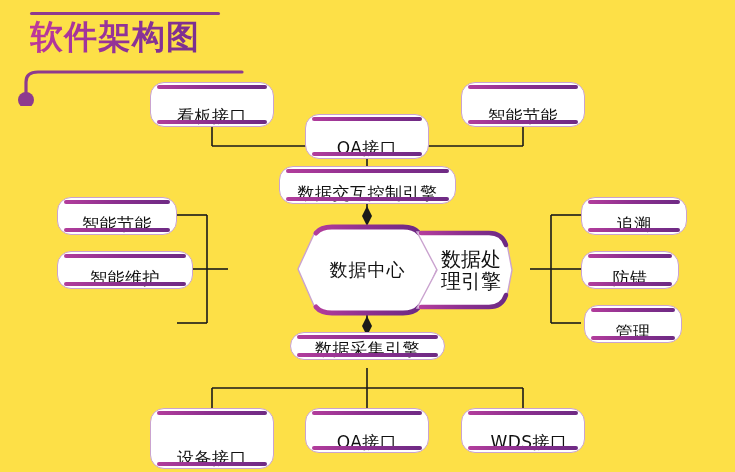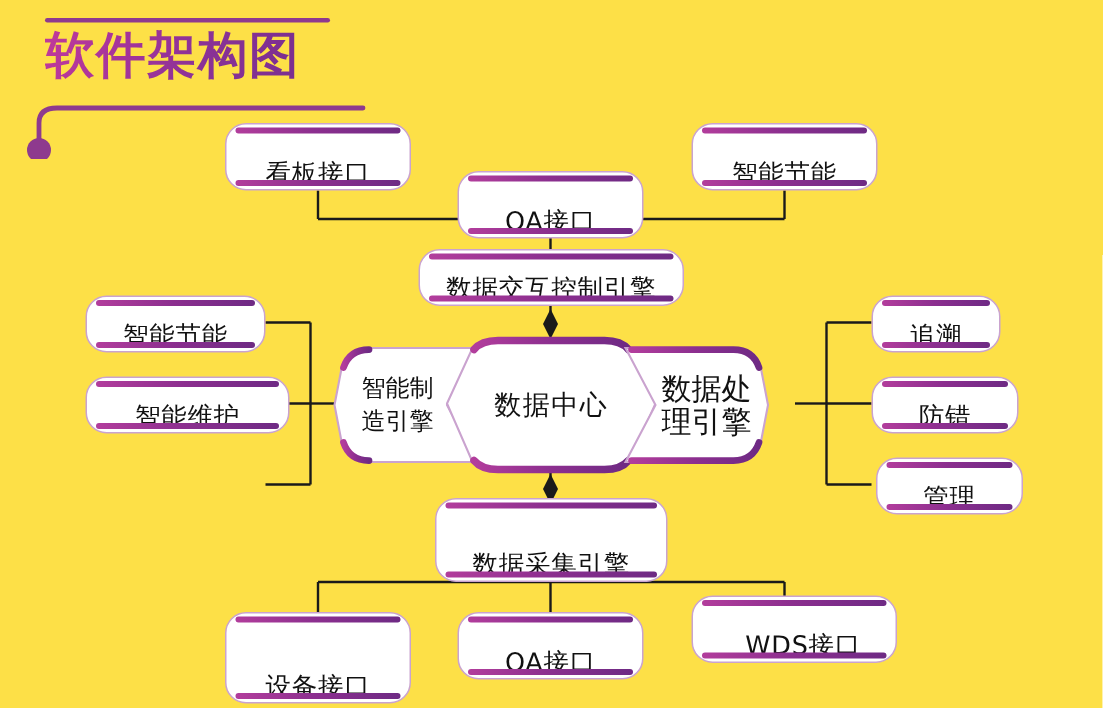--- a/index.html
+++ b/index.html
@@ -154,50 +154,30 @@
     <span>数据交互控制引擎</span>
   </div>
 
   <div class="node" style="left:57px;top:197px;width:120px;height:38px;">
     <span>智能节能</span>
   </div>
   <div class="node" style="left:57px;top:251px;width:136px;height:38px;">
     <span>智能维护</span>
   </div>
 
-  <div class="node" style="left:581px;top:197px;width:86px;height:38px;">
+  <div class="node" style="left:581px;top:197px;width:106px;height:38px;">
     <span>追溯</span>
   </div>
   <div class="node" style="left:581px;top:251px;width:98px;height:38px;">
     <span>防错</span>
   </div>
   <div class="node" style="left:584px;top:305px;width:98px;height:38px;">
     <span>管理</span>
   </div>
 
-  <div class="hexnode" style="left:222px;top:228px;width:100px;height:84px;">
-    <svg class="hexsvg" width="100" height="84" viewBox="0 0 100 84">
-      <path d="M24 4 Q10 4 6 16 L1 42 L6 68 Q10 80 24 80 L96 80 L76 42 L96 4 Z" fill="#ffffff" stroke="#caa3cf" stroke-width="1.4"></path>
-      <defs>
-        <linearGradient id="gl" x1="0" y1="0" x2="1" y2="0">
-          <stop offset="0" stop-color="#b23d9c"></stop>
-          <stop offset="0.5" stop-color="#8c2f8f"></stop>
-          <stop offset="1" stop-color="#6e2a84"></stop>
-        </linearGradient>
-      </defs>
-      <path d="M24 5 Q11 5 7 17" fill="none" stroke="url(#gl)" stroke-width="4.5" stroke-linecap="round"></path>
-      <path d="M24 5 L92 5" fill="none" stroke="url(#gl)" stroke-width="4.5" stroke-linecap="round"></path>
-      <path d="M24 79 Q11 79 7 67" fill="none" stroke="url(#gl)" stroke-width="4.5" stroke-linecap="round"></path>
-      <path d="M24 79 L92 79" fill="none" stroke="url(#gl)" stroke-width="4.5" stroke-linecap="round"></path>
-    </svg>
-    <span class="hexlabel" style="font-size:16px;line-height:22px;padding-right:14px;">
-      <span class="lbl2">智能制</span>
-      <span class="lbl2">造引擎</span>
-    </span>
-  </div>
 
   <div class="hexnode" style="left:297px;top:222px;width:141px;height:96px;">
     <svg class="hexsvg" width="141" height="96" viewBox="0 0 141 96">
       <defs>
         <linearGradient id="gc" x1="0" y1="0" x2="1" y2="0">
           <stop offset="0" stop-color="#b23d9c"></stop>
           <stop offset="0.5" stop-color="#8c2f8f"></stop>
           <stop offset="1" stop-color="#6e2a84"></stop>
         </linearGradient>
       </defs>
@@ -220,27 +200,27 @@
       <path d="M4 4 L24 42 L4 80 L76 80 Q90 80 94 68 L99 42 L94 16 Q90 4 76 4 Z" fill="#ffffff" stroke="#caa3cf" stroke-width="1.4"></path>
       <path d="M8 5 L76 5 Q89 5 93 17" fill="none" stroke="url(#gr)" stroke-width="4.5" stroke-linecap="round"></path>
       <path d="M8 79 L76 79 Q89 79 93 67" fill="none" stroke="url(#gr)" stroke-width="4.5" stroke-linecap="round"></path>
     </svg>
     <span class="hexlabel" style="font-size:20px;line-height:22px;padding-left:16px;">
       <span class="lbl2">数据处</span>
       <span class="lbl2">理引擎</span>
     </span>
   </div>
 
-  <div class="node" style="left:290px;top:332px;width:155px;height:56px;">
+  <div class="node" style="left:290px;top:332px;width:155px;height:28px;">
     <span>数据采集引擎</span>
   </div>
 
   <div class="node" style="left:150px;top:408px;width:124px;height:61px;">
     <span>设备接口</span>
   </div>
   <div class="node" style="left:305px;top:408px;width:124px;height:45px;">
     <span>OA接口</span>
   </div>
-  <div class="node" style="left:461px;top:397px;width:137px;height:45px;padding-left:12px;">
+  <div class="node" style="left:461px;top:408px;width:124px;height:45px;padding-left:12px;">
     <span>WDS接口</span>
   </div>
 
 </div>
 
 </body></html>

